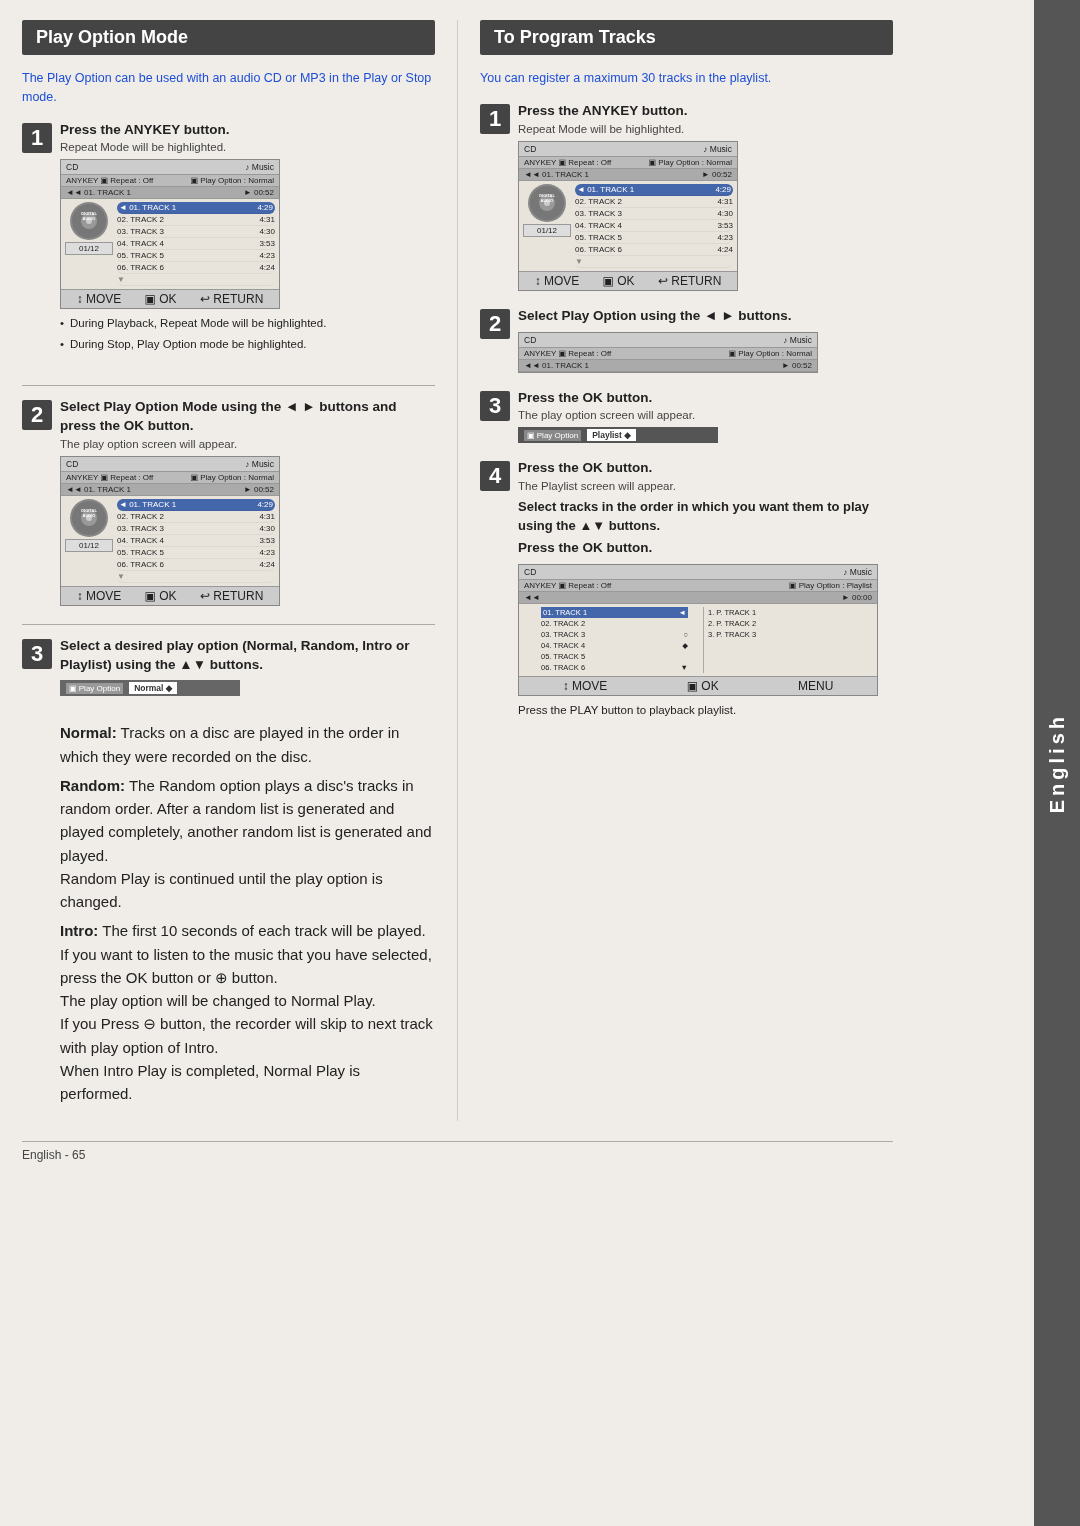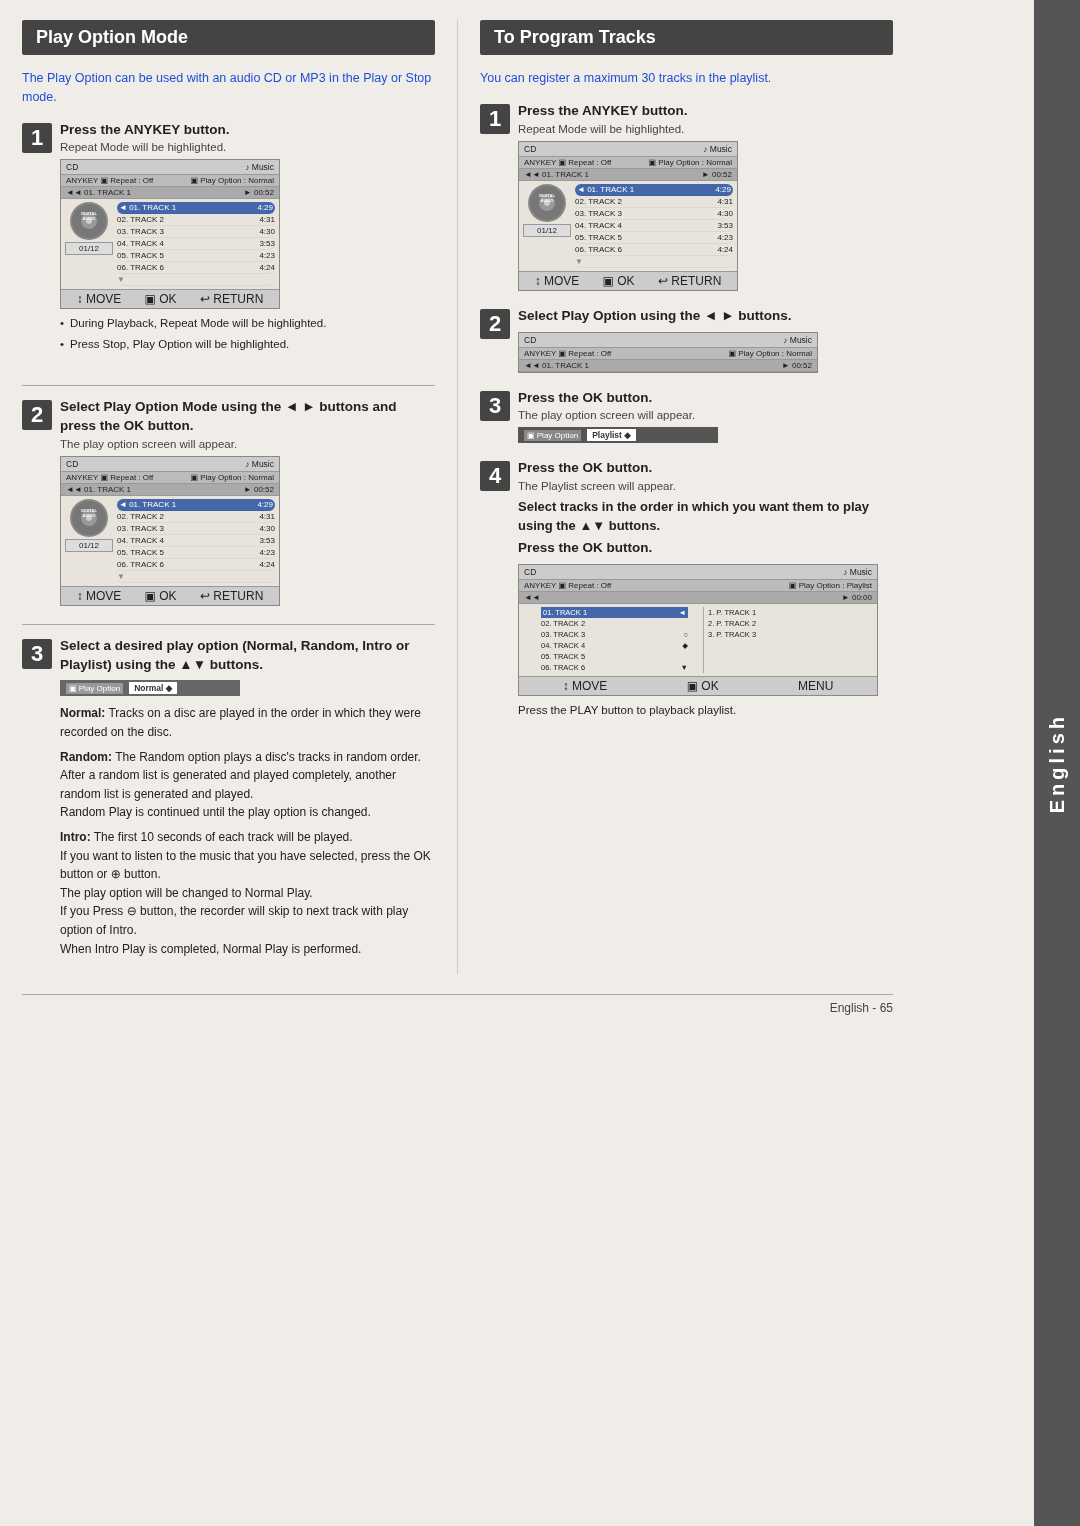--- a/index.html
+++ b/index.html
@@ -284,34 +284,33 @@
 
     
     .step3-title {
       font-size: 13.5px;
       font-weight: bold;
       line-height: 1.4;
     }
 
     
     .notes-section {
-      margin-top: 8px;
-      font-size: 12px;
+      margin-top: 25px;
+      font-size: 15px;
       line-height: 1.55;
     }
 
     .notes-section p {
       margin-bottom: 6px;
     }
 
     
     .page-footer {
       margin-top: 20px;
       display: flex;
-      justify-content: flex-end;
       border-top: 1px solid #aaa;
       padding-top: 6px;
       font-size: 12px;
       color: #444;
     }
 
     .step-desc {
       font-size: 11.5px;
       line-height: 1.5;
       margin-top: 3px;
@@ -456,21 +455,21 @@
               </div>
               <div class="screen-footer">
                 <span>↕ MOVE</span>
                 <span>▣ OK</span>
                 <span>↩ RETURN</span>
               </div>
             </div>
 
             <ul class="bullet-list">
               <li>During Playback, Repeat Mode will be highlighted.</li>
-              <li>Press Stop, Play Option will be highlighted.</li>
+              <li>During Stop, Play Option mode be highlighted.</li>
             </ul>
           </div>
         </div>
 
         <hr class="divider-line">
 
         <div class="step">
           <div class="step-num">2</div>
           <div class="step-content">
             <div class="step-title">Select Play Option Mode using the ◄ ► buttons and press the OK button.</div>

